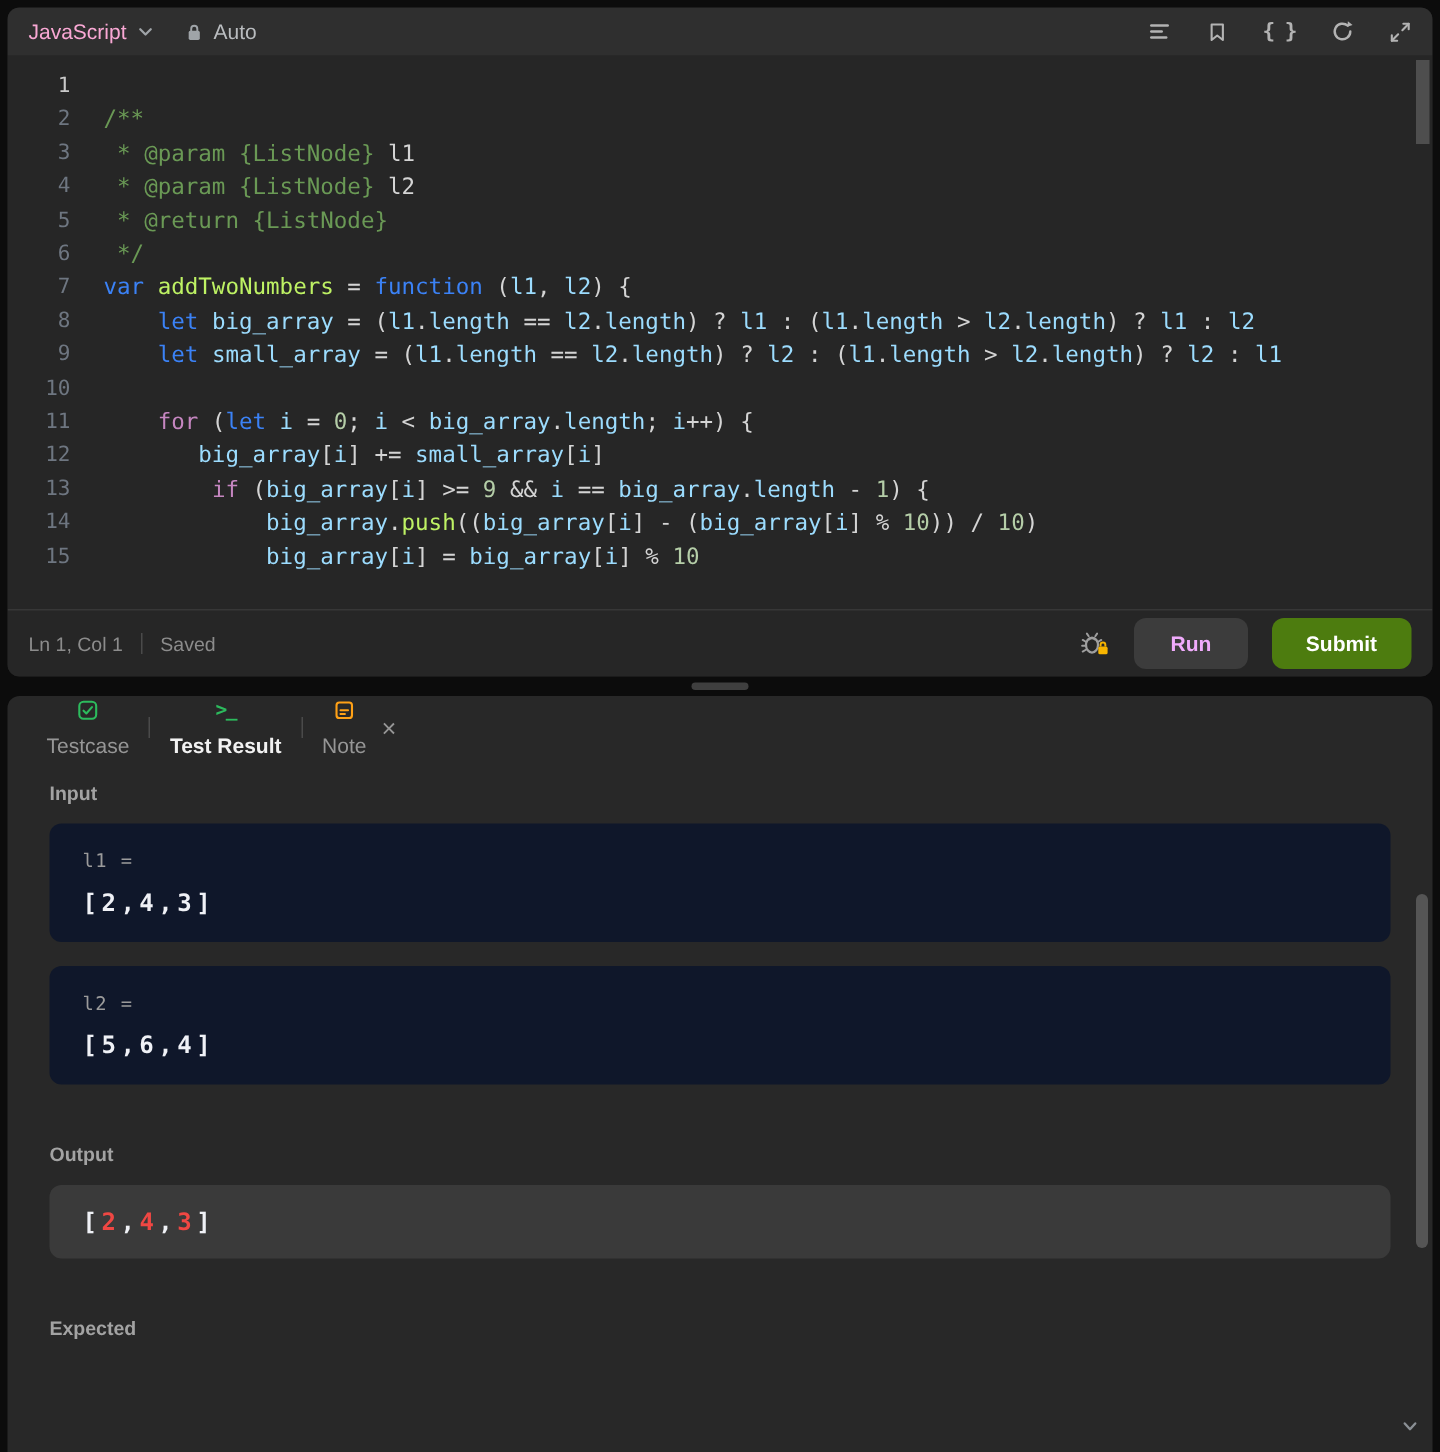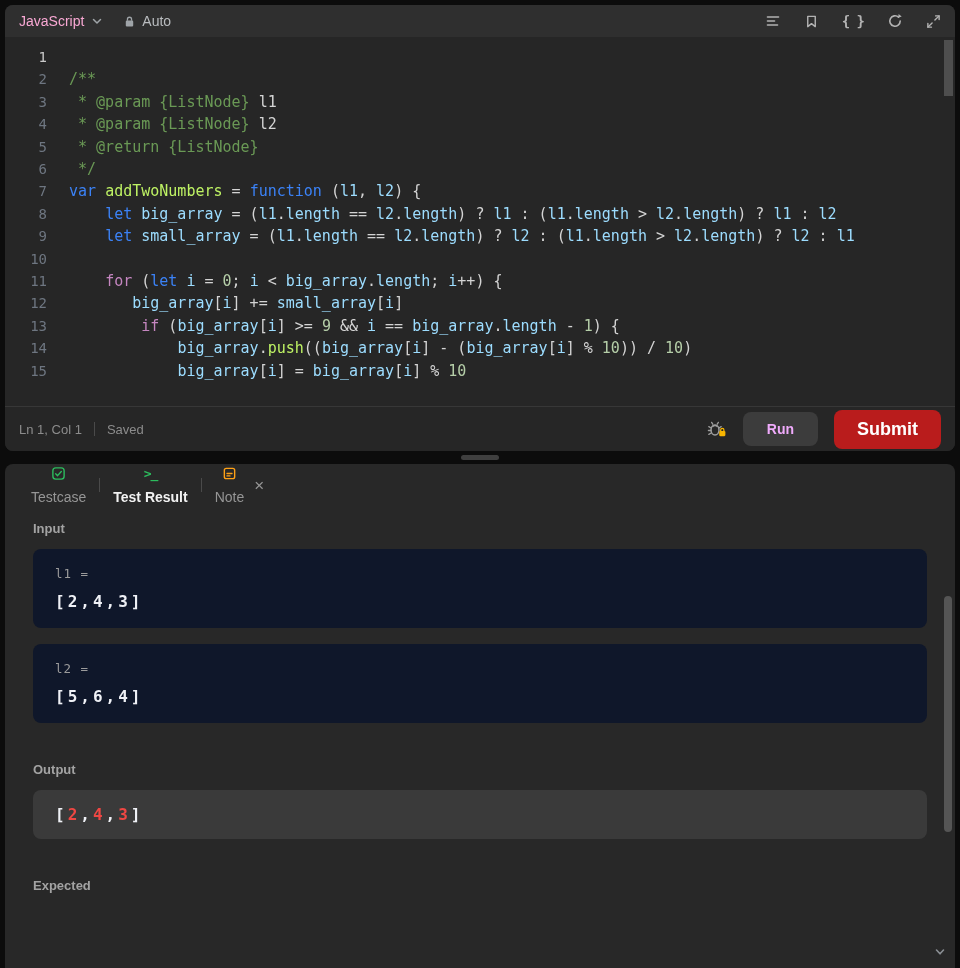--- a/index.html
+++ b/index.html
@@ -36,21 +36,21 @@
                       background:#4e4e4e; }
 
   .editor-footer { height:45px; flex-shrink:0; border-top:1px solid rgba(255,255,255,0.08);
                    display:flex; align-items:center; padding:0 14px; gap:12px; background:#262626; }
   .status-text { color:#8c8c8c; font-size:13px; }
   .footer-sep { width:1px; height:14px; background:#4a4a4a; }
   .footer-right { margin-left:auto; display:flex; align-items:center; gap:16px; }
   .run-btn { background:#3c3c3c; color:#f0abfc; font-size:14px; font-weight:700;
              border:none; border-radius:8px; padding:9px 24px; cursor:pointer;
              font-family:"Liberation Sans", sans-serif; }
-  .submit-btn { background:#b91c1c; color:#ffffff; font-size:18px; font-weight:700;
+  .submit-btn { background:#4d7c0f; color:#ffffff; font-size:14px; font-weight:700;
                 border:none; border-radius:8px; padding:9px 23px; cursor:pointer;
                 font-family:"Liberation Sans", sans-serif; }
 
   
   .gap { height:13px; display:flex; align-items:center; justify-content:center; }
   .drag-handle { width:38px; height:5px; border-radius:3px; background:#3f3f3f; cursor:ns-resize; }
 
   
   .result-card { flex:1; margin:0 5px; background:#282828; border-radius:8px 8px 0 0;
                  position:relative; overflow:hidden; display:flex; flex-direction:column; }

